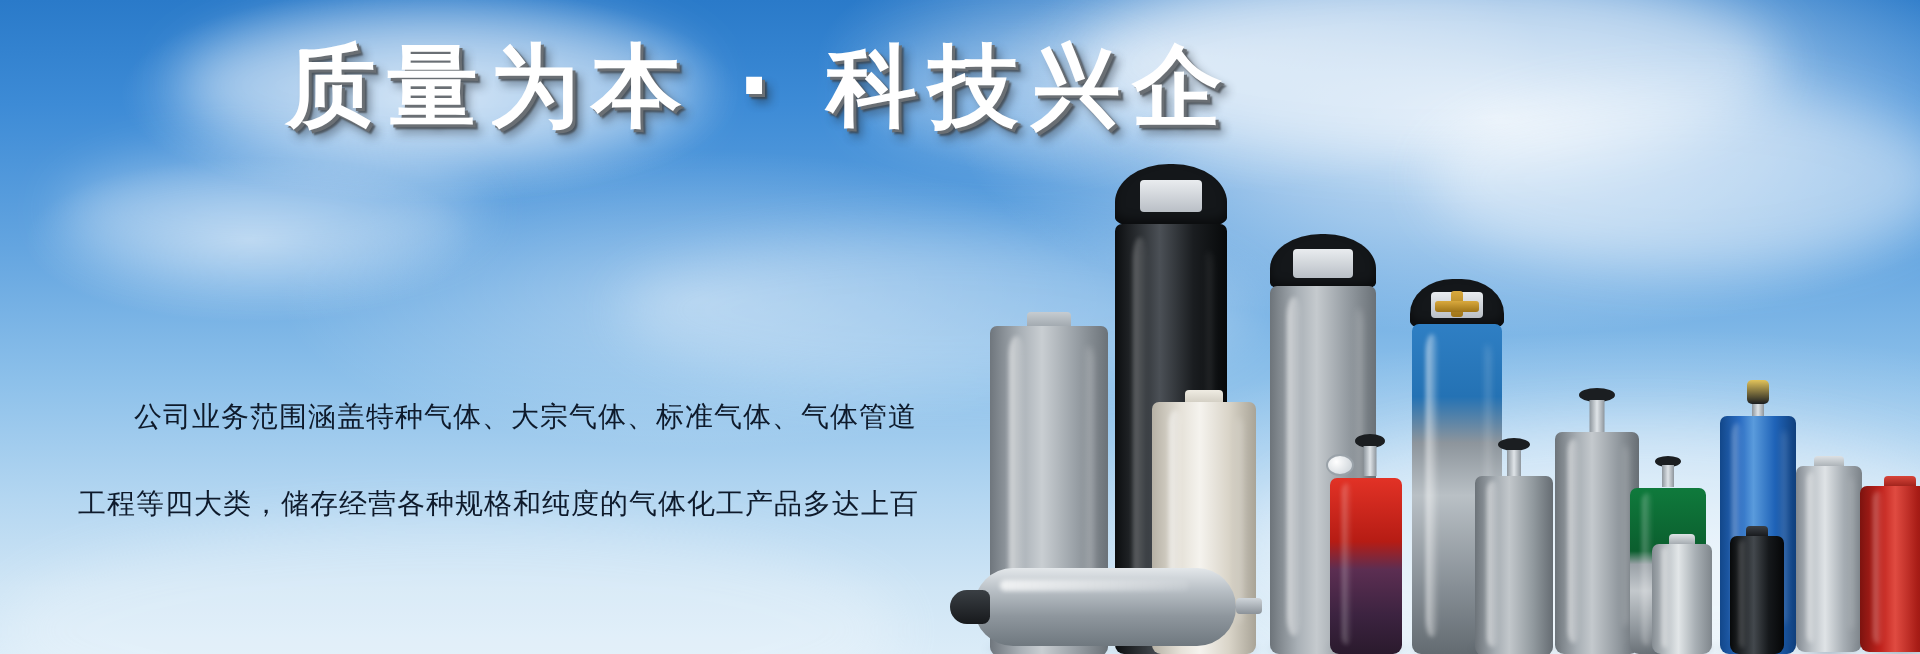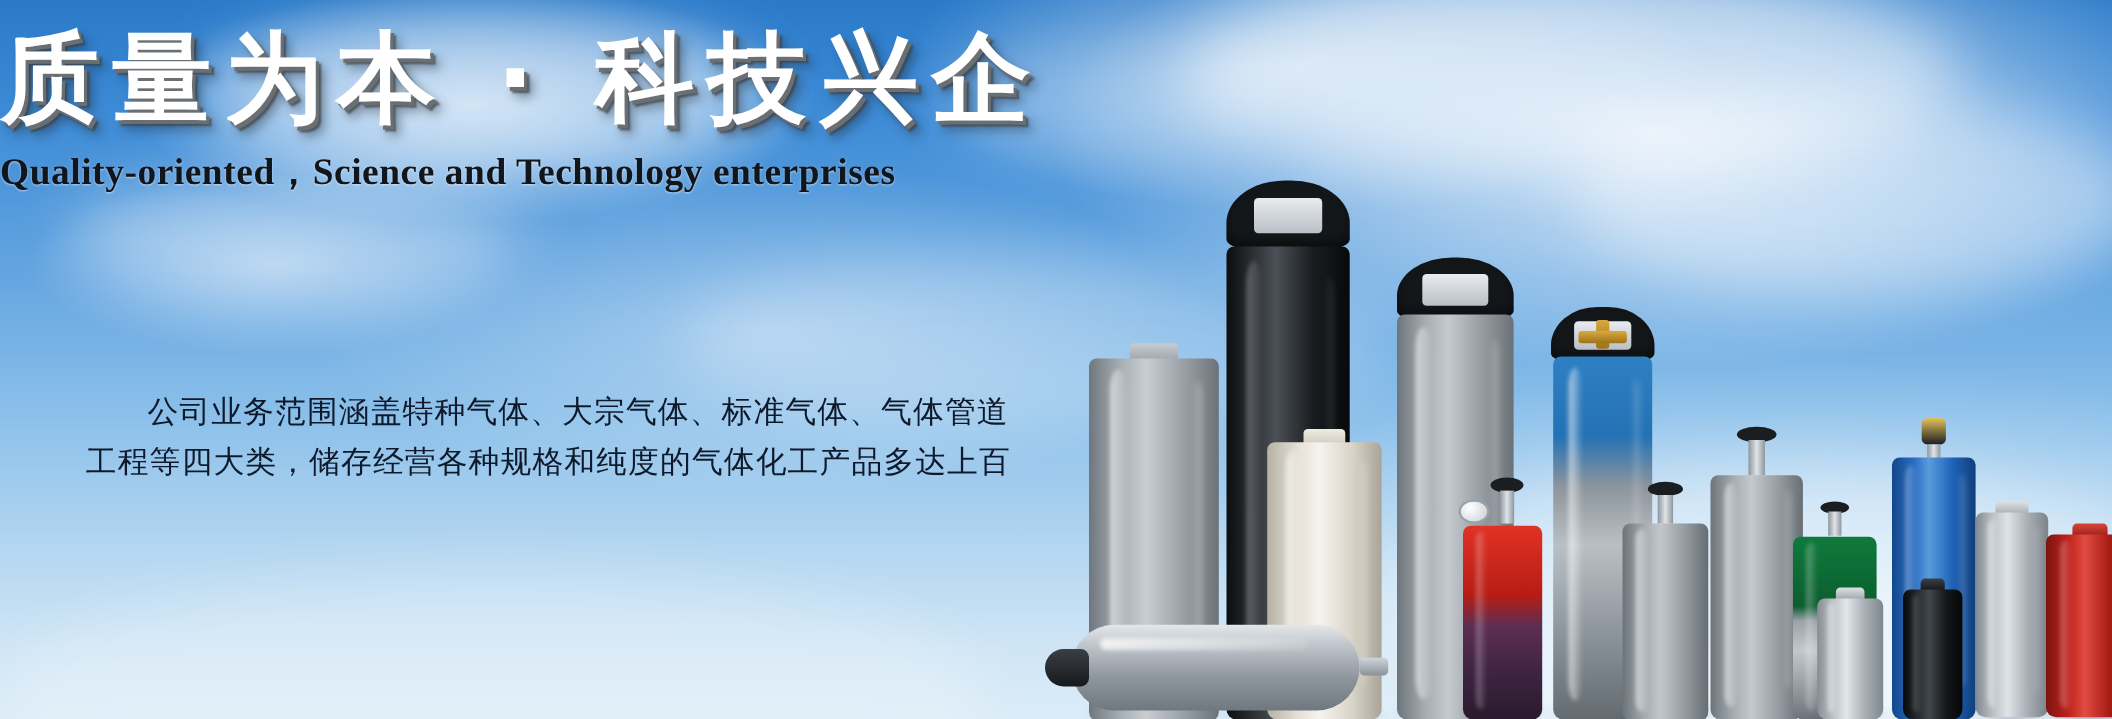--- a/index.html
+++ b/index.html
@@ -26,22 +26,22 @@
   .c2 { left:60px;   top:150px;  width:420px; height:120px; opacity:.5; }
   .c3 { left:1080px; top:-30px;  width:700px; height:190px; opacity:.8; }
   .c4 { left:1430px; top:90px;   width:520px; height:180px; opacity:.7; }
   .c5 { left:620px;  top:230px;  width:640px; height:160px; opacity:.4; }
   .c6 { left:1250px; top:420px;  width:760px; height:250px; opacity:.55; }
   .c7 { left:0px;    top:520px;  width:900px; height:220px; opacity:.42; }
   .c8 { left:860px;  top:40px;   width:300px; height:110px; opacity:.45; }
 
   
   #headline-block {
-    position:absolute; left:0; top:22px; width:1520px;
-    z-index:6;
+    position:absolute; left:0; top:36px; width:1520px;
+    text-align:center; z-index:6;
   }
   #headline {
     font-family:"DejaVu Sans","Liberation Sans", sans-serif;
     font-weight:700;
     font-size:90px;
     line-height:1.12;
     letter-spacing:12px;
     color:#ffffff;
     text-shadow:
        3px 3px 0 #6a6f74,
@@ -83,21 +83,21 @@
   #paragraph {
     position:absolute; left:78px; top:352px;
     width:800px;
     z-index:6;
     font-family:"DejaVu Serif","Liberation Serif", serif;
     font-size:28px;
     line-height:1.62;
     color:#0e1a2b;
     letter-spacing:1px;
   }
-  #paragraph .pline { white-space:nowrap; }
+  #paragraph .pline { white-space:nowrap;margin-top:42px; }
   #paragraph .pline.indent { text-indent:56px; }
 
   
   #cylinders { position:absolute; left:930px; top:0; width:990px; height:654px; z-index:4; }
   .cyl { position:absolute; bottom:0; }
   .body { position:absolute; left:0; bottom:0; width:100%; border-radius:7px 7px 9px 9px; overflow:hidden; }
   .gloss {
     position:absolute; top:3%; left:16%; width:13%; height:92%;
     background:linear-gradient(90deg, rgba(255,255,255,0.62), rgba(255,255,255,0.05));
     border-radius:50%/6%;
@@ -171,21 +171,20 @@
   <div class="cloud c2"></div>
   <div class="cloud c3"></div>
   <div class="cloud c4"></div>
   <div class="cloud c5"></div>
   <div class="cloud c6"></div>
   <div class="cloud c7"></div>
   <div class="cloud c8"></div>
 
   <div id="headline-block">
     <div id="headline">质量为本 · 科技兴企</div>
-    <div id="subtitle">Quality-oriented，Science and Technology enterprises</div>
   </div>
 
 
   <div id="paragraph">
     <div class="pline indent">公司业务范围涵盖特种气体、大宗气体、标准气体、气体管道</div>
     <div class="pline">工程等四大类，储存经营各种规格和纯度的气体化工产品多达上百</div>
   </div>
 
   <div id="cylinders">
 

